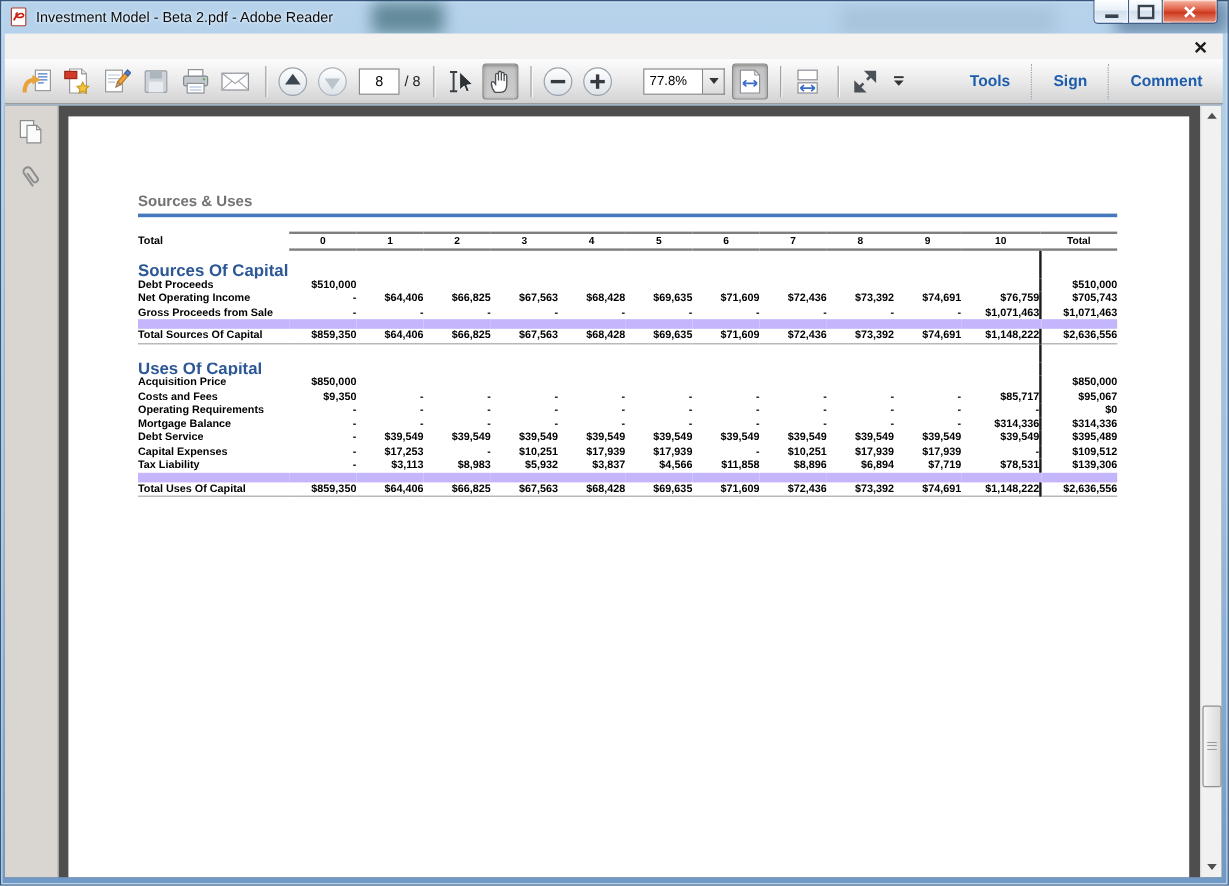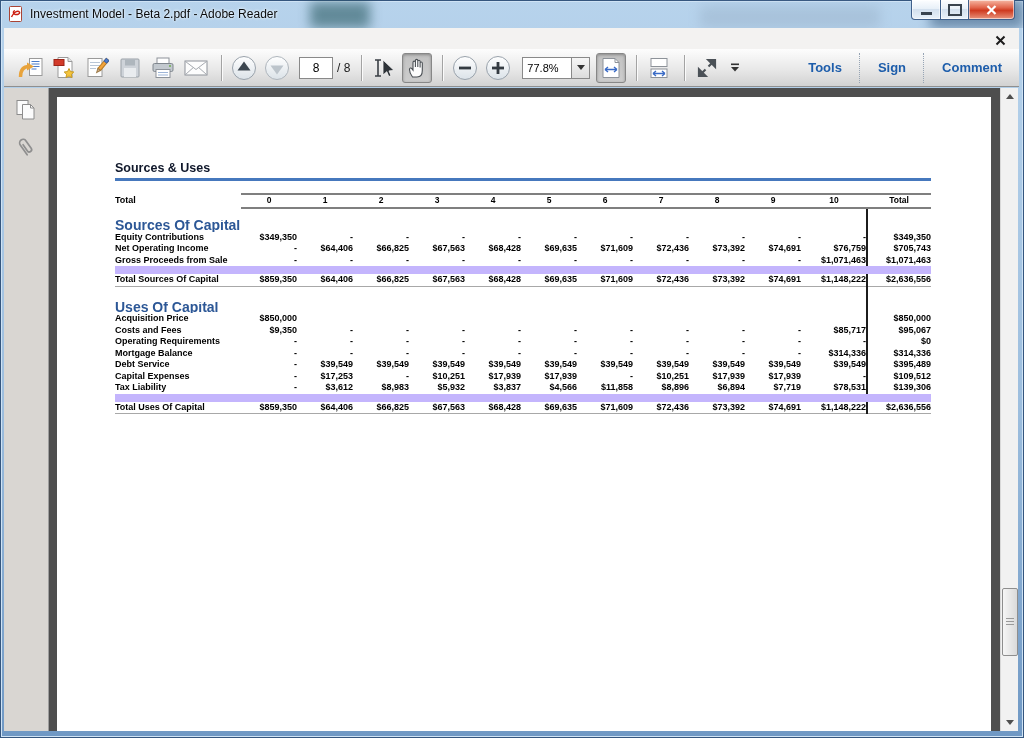--- a/index.html
+++ b/index.html
@@ -66,21 +66,21 @@
   .scroll-arrow.up{top:0;}
   .scroll-arrow.down{bottom:0;}
   .tri-up{width:0;height:0;border-left:4px solid transparent;border-right:4px solid transparent;border-bottom:5px solid #4f4f4f;}
   .tri-down{width:0;height:0;border-left:4px solid transparent;border-right:4px solid transparent;border-top:5px solid #4f4f4f;}
   #scroll-thumb{position:absolute;left:1px;top:500px;width:14px;height:66px;
     background:linear-gradient(90deg,#f6f6f6,#dadada);border:1px solid #8e8e8e;border-radius:2px;}
   #scroll-thumb::after{content:"";position:absolute;left:3px;right:3px;top:29px;height:8px;
     background:repeating-linear-gradient(180deg,#9a9a9a 0 1px,transparent 1px 3px);}
   
   #report{position:absolute;left:58px;top:64px;width:816px;}
-  #report-title{font-size:12.5px;font-weight:bold;color:#0f172a;}
+  #report-title{font-size:12.5px;font-weight:bold;color:#737373;}
   #title-rule{margin-top:3px;height:3px;background:#4678bd;}
   #rpt{border-collapse:collapse;table-layout:fixed;width:816px;margin-top:12px;
     font-family:"Liberation Sans",sans-serif;font-weight:bold;color:#000;}
   #rpt td,#rpt th{height:11.5px;padding:0;line-height:11px;overflow:hidden;white-space:nowrap;}
   .period-head{text-align:left;font-size:9px;}
   .num-head{text-align:center;font-size:8.5px;border-top:2px solid #7f7f7f;border-bottom:2px solid #7f7f7f;padding:1px 0 2px;}
   .val{text-align:right;font-size:9px;padding-right:2px;}
   .val.sep{padding-right:5px;}
   .sep{border-right:2px solid #1c1c1c;}
   .lbl{font-size:9px;text-align:left;}
@@ -232,21 +232,21 @@
         <rect x="7" y="11.6" width="12" height="2.8" fill="#343b42"></rect>
       </svg>
     </div>
     <div class="tbtn">
       <svg width="26" height="26" viewBox="0 0 26 26">
         <circle cx="13" cy="13" r="11.5" fill="url(#g1)" stroke="#99a2ab"></circle>
         <rect x="7" y="11.6" width="12" height="2.8" fill="#343b42"></rect>
         <rect x="11.6" y="7" width="2.8" height="12" fill="#343b42"></rect>
       </svg>
     </div>
-    <input id="zoom-input" class="tinput" style="margin-left: 6px;" value="77.8%">
+    <input id="zoom-input" class="tinput" style="margin-left: 20px;" value="77.8%">
     <div id="zoom-drop">
       <svg width="8" height="5" viewBox="0 0 8 5">
           <polygon points="0,0 8,0 4,5" fill="#333"></polygon>
         </svg>
     </div>
     <div class="tbtn pressed" style="margin-left:6px;">
       <svg width="24" height="24" viewBox="0 0 24 24">
         <path d="M4 2.5 h12 l4 4 v15 h-16 z" fill="#fff" stroke="#8d9299"></path>
         <path d="M16 2.5 v4 h4" fill="none" stroke="#8d9299"></path>
         <g stroke="#3a6bc6" stroke-width="1.4" fill="none">
@@ -350,33 +350,33 @@
                 <td colspan="11" style="height: 8px;"></td>
                 <td class="sep"></td>
                 <td></td>
               </tr>
               <tr>
                 <td class="sec-lbl" colspan="11">Sources Of Capital</td>
                 <td class="sep"></td>
                 <td></td>
               </tr>
               <tr>
-                <td class="lbl indent">Equity Contributions</td>
-                <td class="val">$349,350</td>
-                <td class="val">-</td>
-                <td class="val">-</td>
-                <td class="val">-</td>
-                <td class="val">-</td>
-                <td class="val">-</td>
-                <td class="val">-</td>
-                <td class="val">-</td>
-                <td class="val">-</td>
-                <td class="val">-</td>
-                <td class="val sep">-</td>
-                <td class="val">$349,350</td>
+                <td class="lbl indent">Debt Proceeds</td>
+                <td class="val">$510,000</td>
+                <td class="val"></td>
+                <td class="val"></td>
+                <td class="val"></td>
+                <td class="val"></td>
+                <td class="val"></td>
+                <td class="val"></td>
+                <td class="val"></td>
+                <td class="val"></td>
+                <td class="val"></td>
+                <td class="val sep"></td>
+                <td class="val">$510,000</td>
               </tr>
               <tr>
                 <td class="lbl indent">Net Operating Income</td>
                 <td class="val">-</td>
                 <td class="val">$64,406</td>
                 <td class="val">$66,825</td>
                 <td class="val">$67,563</td>
                 <td class="val">$68,428</td>
                 <td class="val">$69,635</td>
                 <td class="val">$71,609</td>
@@ -512,21 +512,21 @@
                 <td class="val">-</td>
                 <td class="val">$10,251</td>
                 <td class="val">$17,939</td>
                 <td class="val">$17,939</td>
                 <td class="val sep">-</td>
                 <td class="val">$109,512</td>
               </tr>
               <tr>
                 <td class="lbl indent">Tax Liability</td>
                 <td class="val">-</td>
-                <td class="val">$3,612</td>
+                <td class="val">$3,113</td>
                 <td class="val">$8,983</td>
                 <td class="val">$5,932</td>
                 <td class="val">$3,837</td>
                 <td class="val">$4,566</td>
                 <td class="val">$11,858</td>
                 <td class="val">$8,896</td>
                 <td class="val">$6,894</td>
                 <td class="val">$7,719</td>
                 <td class="val sep">$78,531</td>
                 <td class="val">$139,306</td>

